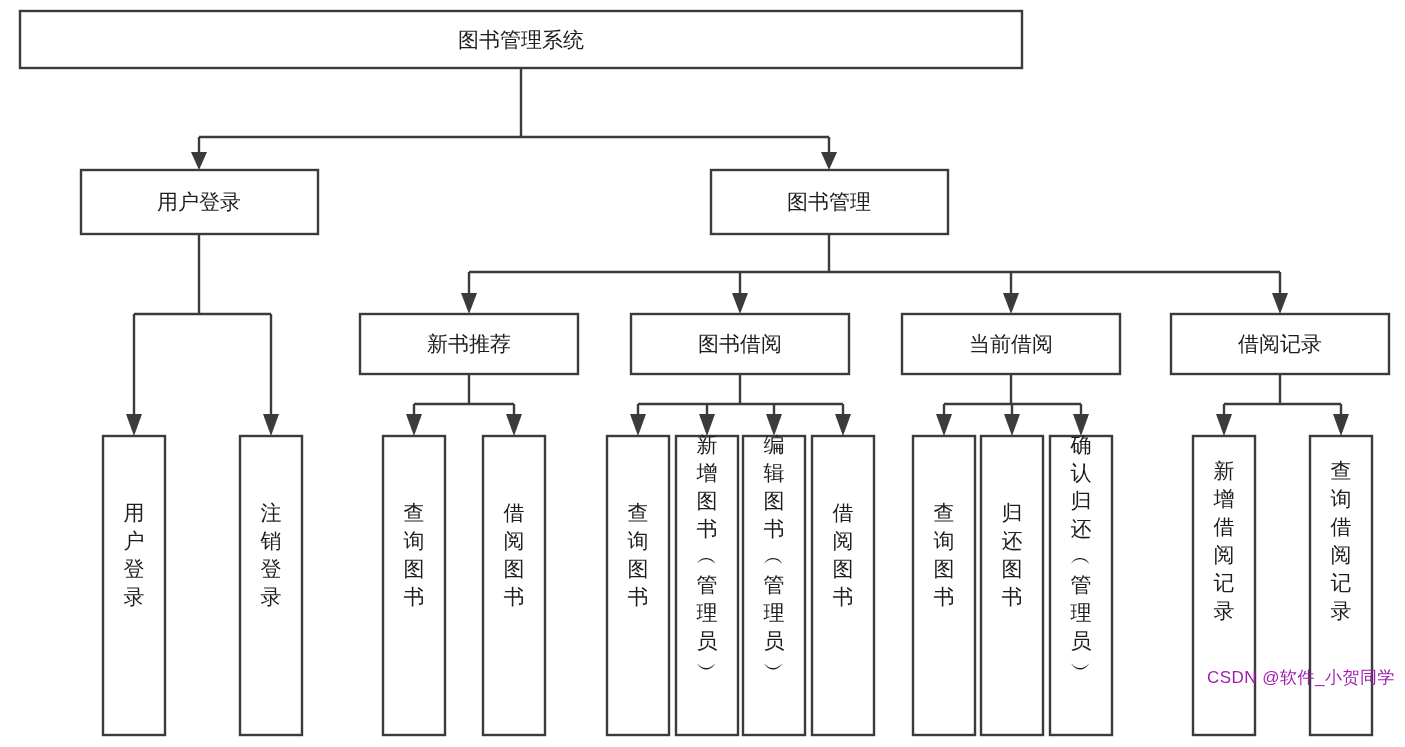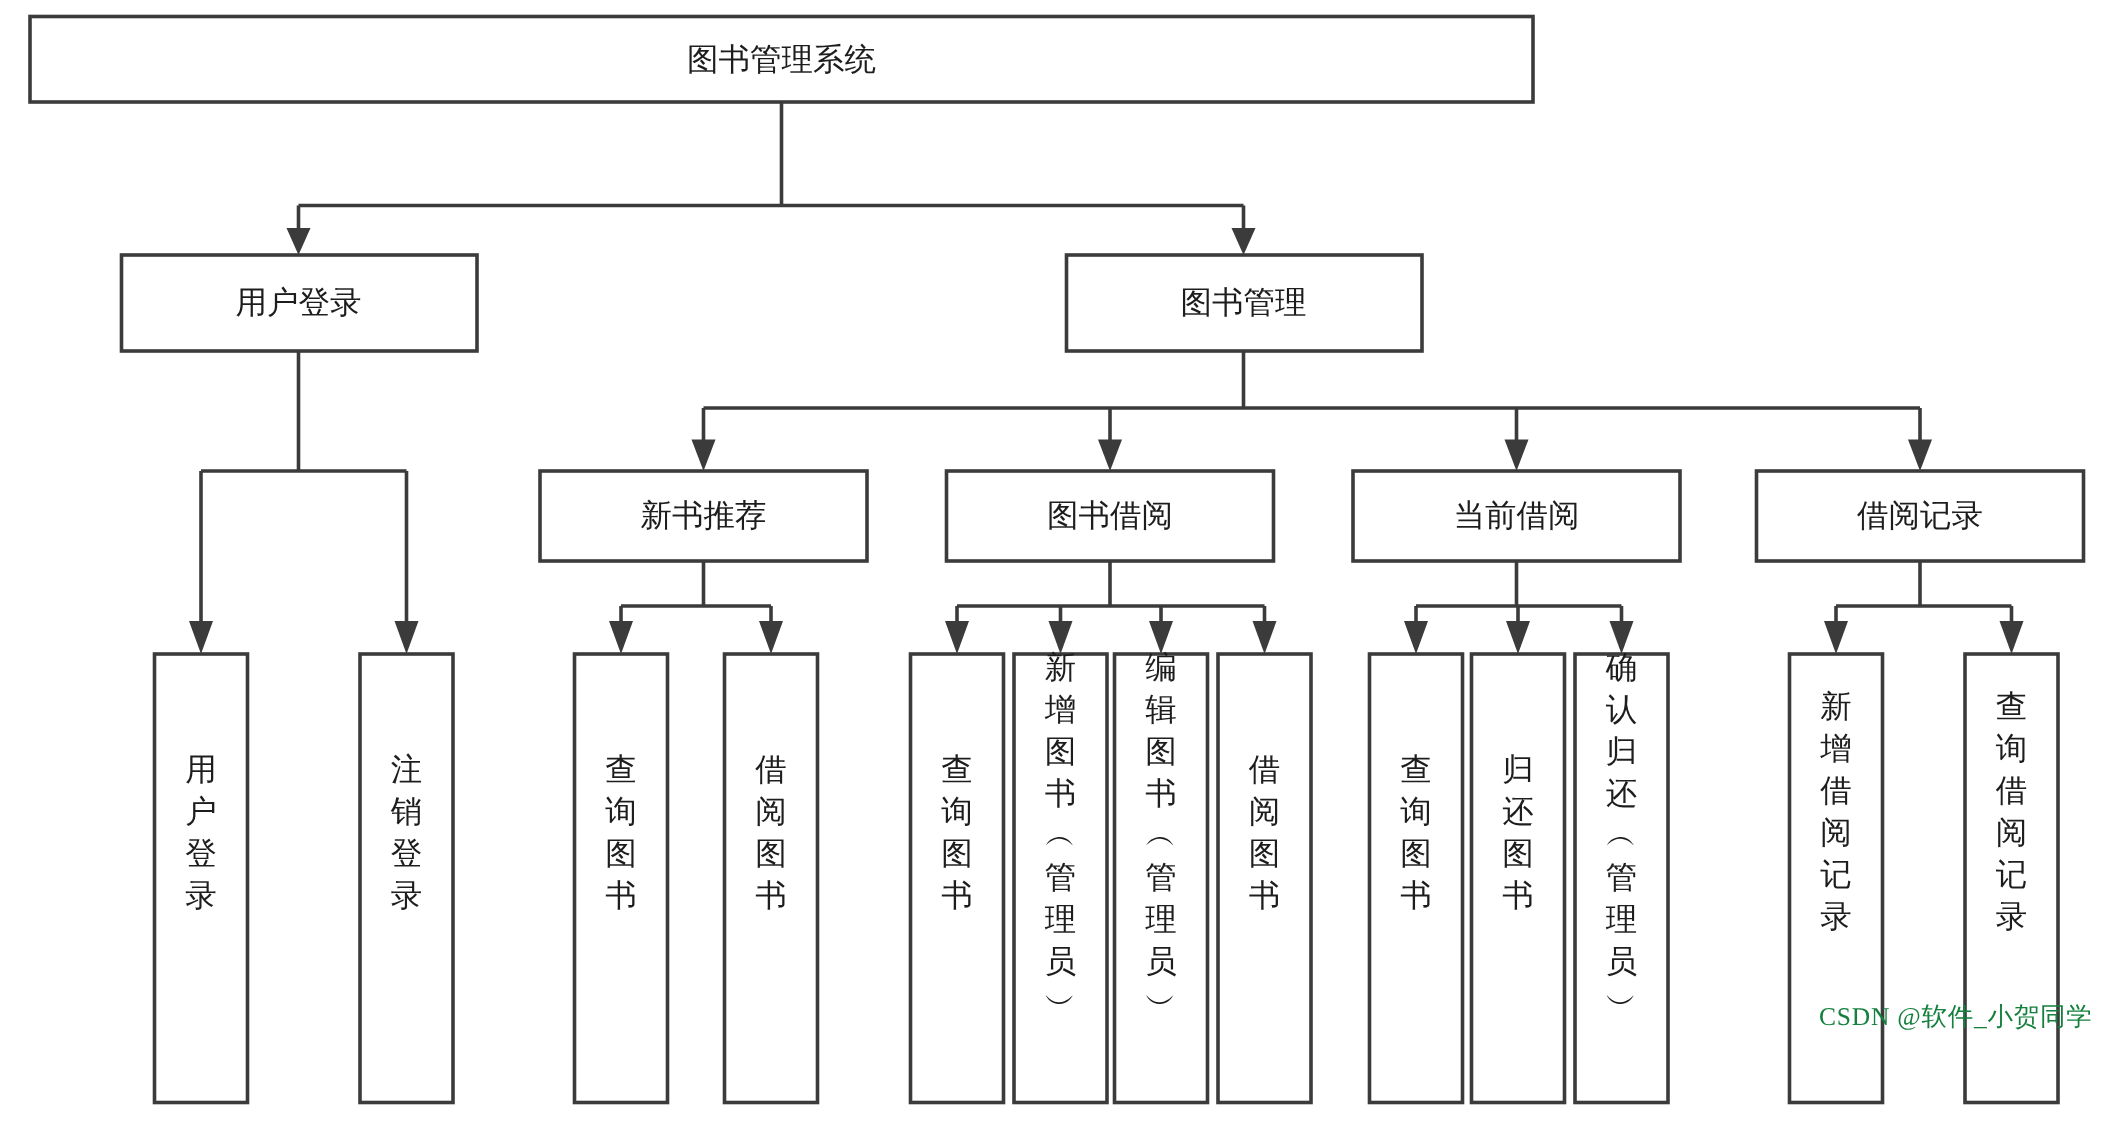--- a/index.html
+++ b/index.html
@@ -54,23 +54,23 @@
     font-family: "DejaVu Sans", "Liberation Sans", sans-serif;
     font-size: 21px;
     fill: #1d1d1d;
     text-anchor: middle;
     white-space: pre;
   }
   .watermark {
     position: absolute;
     right: 10px;
     bottom: 8px;
-    font-family: Liberation Serif, serif;
+    font-family: Liberation Sans, sans-serif;
     font-size: 17px;
-    color: #15803d;
+    color: #a21caf;
     letter-spacing: 0.5px;
     user-select: none;
     white-space: pre;
   }
 </style>
 </head>
 <body>
 
 <div id="diagram-root">
 

